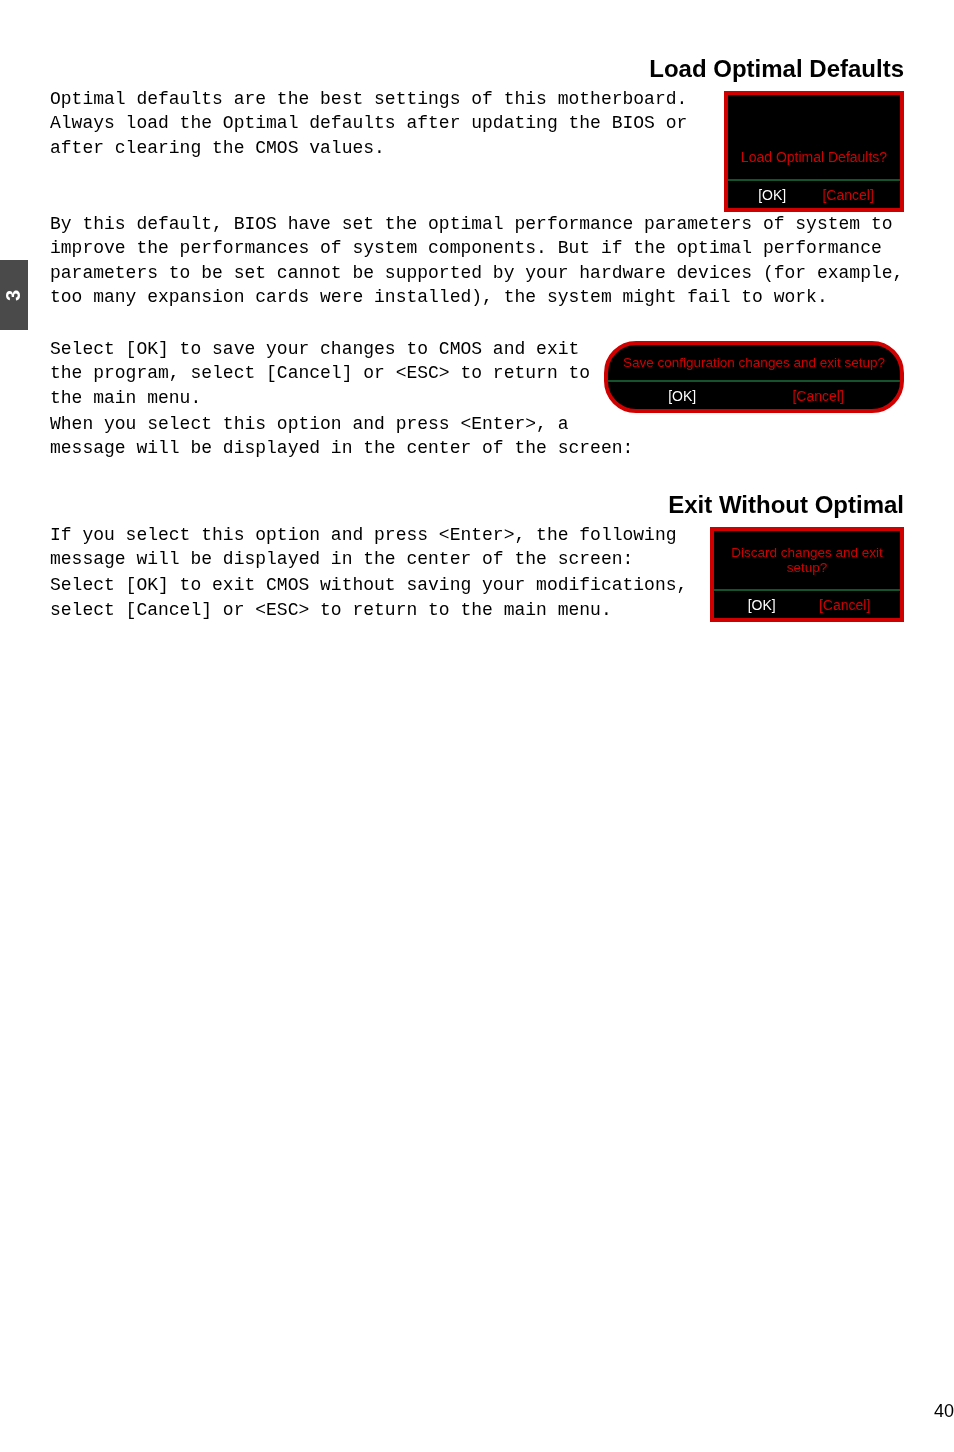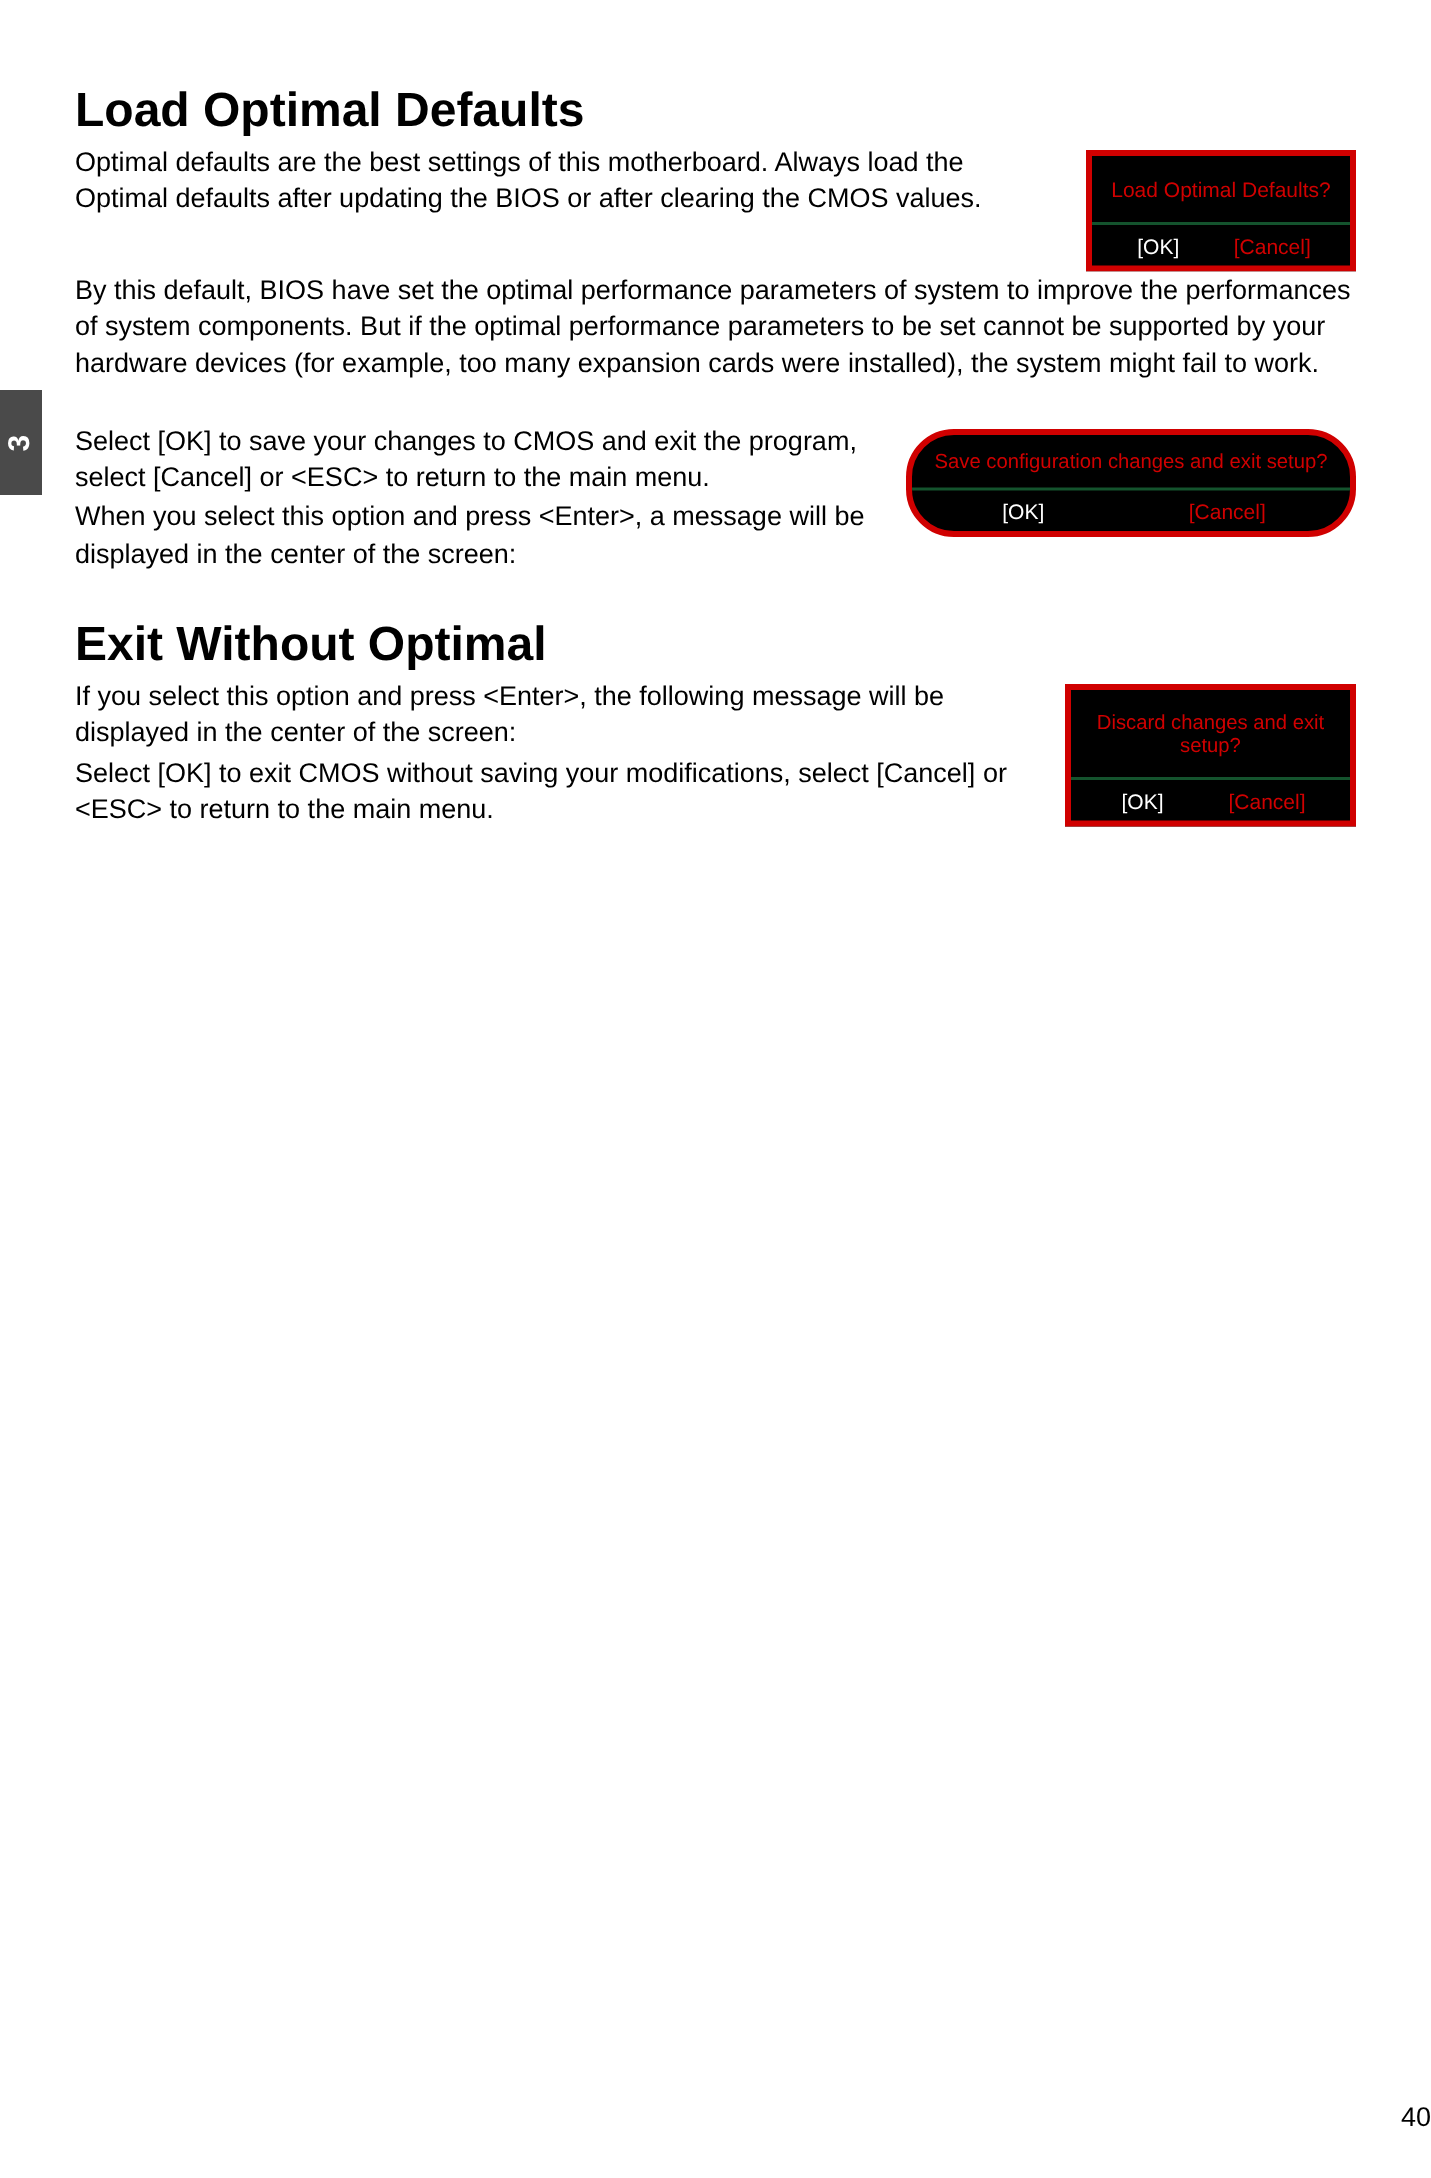--- a/index.html
+++ b/index.html
@@ -25,28 +25,30 @@
     }
     .side-tab span {
       transform: rotate(-90deg);
       font-size: 20px;
       font-weight: bold;
     }
     .page {
       padding: 55px 50px 40px 50px;
     }
     h2 {
-      font-size: 32px;
+      font-size: 24px;
       font-weight: bold;
       margin-bottom: 4px;
+      text-align: right;
     }
     .body-text {
       font-size: 18px;
       line-height: 1.35;
       margin-bottom: 2px;
+      font-family: Liberation Mono, monospace;
     }
     .section {
       margin-bottom: 28px;
     }
     .sec1-top { overflow: hidden; }
     .sec2-top { overflow: hidden; }
     .sec3-top { overflow: hidden; }
     .dialog {
       border: 4px solid #d00000;
       background: #000;
@@ -66,21 +68,21 @@
       justify-content: space-around;
       color: #d00000;
       font-size: 14px;
     }
     .dialog-bottom .ok {
       color: #fff;
       background: #000;
       padding: 0 4px;
     }
     .d1 { width: 180px; margin-left: 20px; margin-top: 4px; }
-    .d1 .dialog-top { padding: 14px 10px; }
+    .d1 .dialog-top { padding: 14px 10px; margin-top: 40px; }
     .d2 { width: 300px; margin-left: 10px; margin-top: 4px; border-radius: 32px; }
     .d2 .dialog-top { padding: 10px 6px; font-size: 13.5px; }
     .d3 { width: 194px; margin-left: 20px; margin-top: 4px; }
     .d3 .dialog-top { padding: 14px 8px; font-size: 13.5px; }
     .page-number {
       position: absolute;
       bottom: 30px;
       left: 0;
       right: 0;
       text-align: right;

